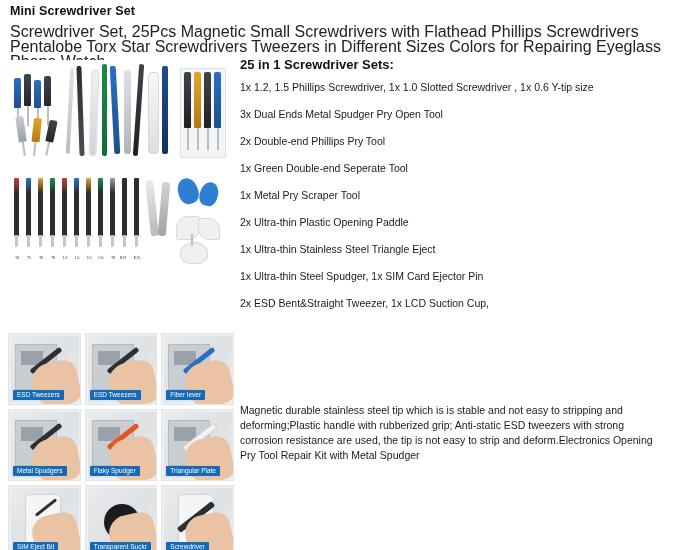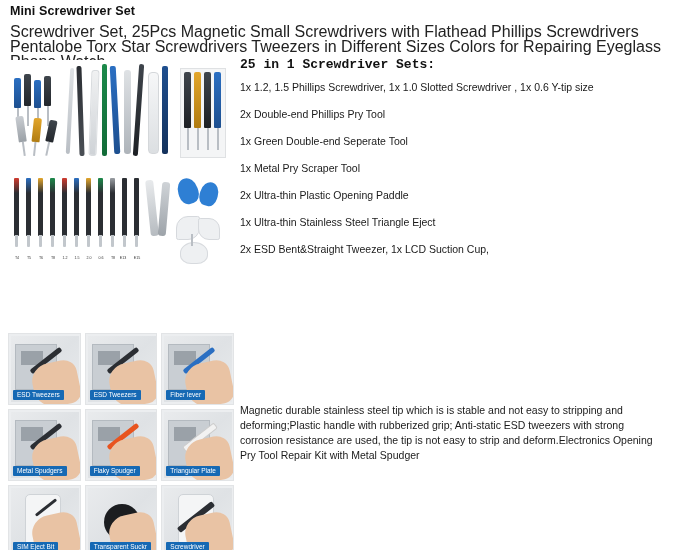--- a/index.html
+++ b/index.html
@@ -121,21 +121,20 @@
   }
 
   
   .spec-head {
     position: absolute;
     left: 240px;
     top: 57px;
     font-size: 13px;
     font-weight: bold;
     color: #111111;
-    font-family: Liberation Mono, monospace;
   }
   .spec-list {
     position: absolute;
     left: 240px;
     top: 80px;
     width: 440px;
   }
   .spec-line {
     font-size: 10.5px;
     line-height: 14px;
@@ -378,25 +377,27 @@
       <div class="pry-white" style="left:190px; top:46px; width:20px; height:20px; border-radius:10% 50% 10% 50%;"></div>
 
       <div style="position:absolute; left:172px; top:70px; width:26px; height:20px; background:#eef0f2; border:1px solid #d7dade; border-radius:50% 50% 40% 40%;"></div>
       <div style="position:absolute; left:183px; top:62px; width:2px; height:12px; background:#b9bec4;"></div>
     </div>
   </div>
 
   <div class="spec-head">25 in 1 Screwdriver Sets:</div>
   <div class="spec-list">
     <div class="spec-line">1x 1.2, 1.5 Phillips Screwdriver, 1x 1.0 Slotted Screwdriver , 1x 0.6 Y-tip size</div>
+    <div class="spec-line">3x Dual Ends Metal Spudger Pry Open Tool</div>
     <div class="spec-line">2x Double-end Phillips Pry Tool</div>
     <div class="spec-line">1x Green Double-end Seperate Tool</div>
     <div class="spec-line">1x Metal Pry Scraper Tool</div>
     <div class="spec-line">2x Ultra-thin Plastic Opening Paddle</div>
     <div class="spec-line">1x Ultra-thin Stainless Steel Triangle Eject</div>
+    <div class="spec-line">1x Ultra-thin Steel Spudger, 1x SIM Card Ejector Pin</div>
     <div class="spec-line">2x ESD Bent&amp;Straight Tweezer, 1x LCD Suction Cup,</div>
   </div>
 
   <div class="thumb-grid">
     <div class="thumb-row">
       <div class="thumb">
         <div class="board">
           <div class="pcb"></div>
           <div class="tool"></div>
           <div class="hand"></div>

